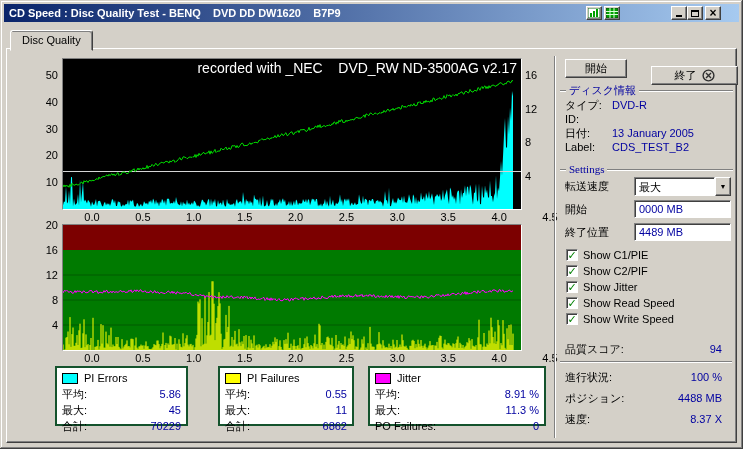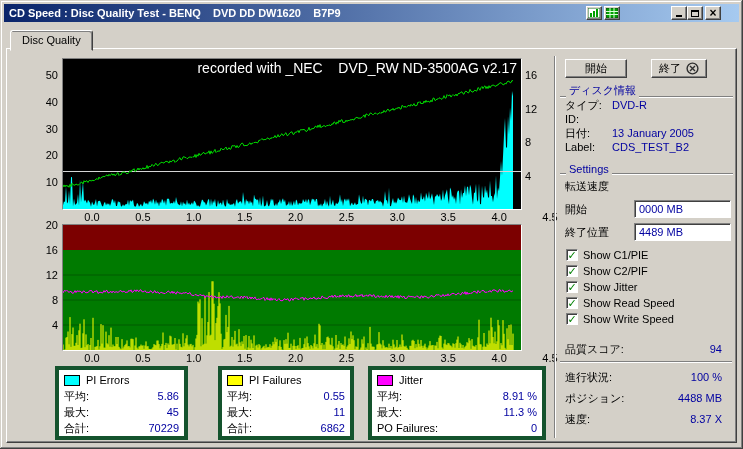--- a/index.html
+++ b/index.html
@@ -40,23 +40,23 @@
   #top-x-axis{left:62px;top:211px;width:458px;}
   #bottom-x-axis{left:62px;top:352px;width:458px;}
   .xtick{position:absolute;transform:translateX(-50%);font-size:11px;white-space:nowrap;margin-left:30px;}
   
   .vgroove{position:absolute;left:554px;top:56px;height:382px;width:0;
     border-left:1px solid #808080;border-right:1px solid #fff;}
   .btn{position:absolute;height:19px;background:#d4d0c8;
     border:1px solid;border-color:#fff #404040 #404040 #fff;box-shadow:inset -1px -1px 0 #808080,inset 1px 1px 0 #d4d0c8;
     box-sizing:border-box;display:flex;align-items:center;justify-content:center;gap:5px;font-size:11px;cursor:default;}
   #btn-start{left:565px;top:59px;width:62px;}
-  #btn-exit{left:651px;top:59px;width:56px;align-items:center;}
-  .section{position:absolute;left:560px;width:173px;display:flex;align-items:flex-end;gap:3px;
-    color:var(--section-text,#0000a0);}
+  #btn-exit{left:651px;top:66px;width:87px;align-items:center;}
+  .section{position:absolute;left:560px;width:173px;display:flex;align-items:center;gap:3px;
+    color:var(--section-text,#0000a0);font-family:Liberation Serif, serif;}
   .hrule{flex:1;height:0;border-top:1px solid #808080;border-bottom:1px solid #fff;margin-top:1px;}
   .hrule.lead{flex:0 0 6px;}
   #hdr-disc{top:83px;} #hdr-settings{top:163px;}
   .inforow{position:absolute;left:565px;width:166px;display:flex;line-height:13px;}
   .inforow .lbl{width:47px;flex:none;}
   .inforow .val{color:var(--value-text,#0000a0);white-space:nowrap;}
   .panel-lbl{position:absolute;left:565px;line-height:13px;}
   .sunken{background:#fff;border:1px solid;border-color:#808080 #fff #fff #808080;
     box-shadow:inset 1px 1px 0 #404040;box-sizing:border-box;}
   .field{position:absolute;left:634px;width:97px;height:18px;padding:0 0 0 4px;
@@ -69,21 +69,21 @@
     font-size:7px;box-sizing:border-box;}
   .cbrow{position:absolute;left:566px;height:14px;display:flex;align-items:center;gap:5px;}
   .cb{width:12px;height:12px;background:#fff;border:1px solid;border-color:#808080 #fff #fff #808080;
     box-shadow:inset 1px 1px 0 #404040;box-sizing:border-box;display:flex;align-items:center;justify-content:center;}
   .cb-mark{color:var(--check,#008000);font-size:11px;font-weight:bold;line-height:9px;}
   .kvrow{position:absolute;left:565px;width:157px;display:flex;justify-content:space-between;line-height:13px;}
   .kvrow .val{color:var(--value-text,#0000a0);}
   .hgroove{position:absolute;left:560px;top:361px;width:172px;height:0;
     border-top:1px solid #808080;border-bottom:1px solid #fff;}
   
-  .statbox{position:absolute;top:366px;height:74px;background:#fff;border:4px solid #14532d;
+  .statbox{position:absolute;top:366px;height:60px;background:#fff;border:2px solid #14532d;
     box-sizing:border-box;padding:2px 5px;}
   #box-pie{left:55px;width:133px;} #box-pif{left:218px;width:136px;} #box-jit{left:368px;width:178px;}
   .legend{display:flex;align-items:center;gap:6px;height:16px;}
   .swatch{width:14px;height:9px;border:1px solid #000;flex:none;}
   .statrow{display:flex;justify-content:space-between;line-height:16px;}
   .statrow .val{color:var(--value-text,#0000a0);}
   .green-icon-svg{display:block;}
 </style>
 </head>
 <body>
@@ -215,20 +215,24 @@
       <span class="val">CDS_TEST_B2</span>
     </div>
 
   <div class="section" id="hdr-settings">
     <span class="hrule lead"></span>
     <span>Settings</span>
     <span class="hrule"></span>
   </div>
 
   <div class="panel-lbl" style="top:180px">転送速度</div>
+  <div class="combo">
+    <span class="cval sunken">最大</span>
+    <span class="carrow">▼</span>
+  </div>
 
   <div class="panel-lbl" style="top:203px">開始</div>
   <input class="field sunken" style="top: 200px;" readonly="" value="0000 MB">
 
   <div class="panel-lbl" style="top:226px">終了位置</div>
   <input class="field sunken" style="top: 223px;" readonly="" value="4489 MB">
 
   <div class="cbrow" style="top:248px">
       <span class="cb">
         <span class="cb-mark">✓</span>

